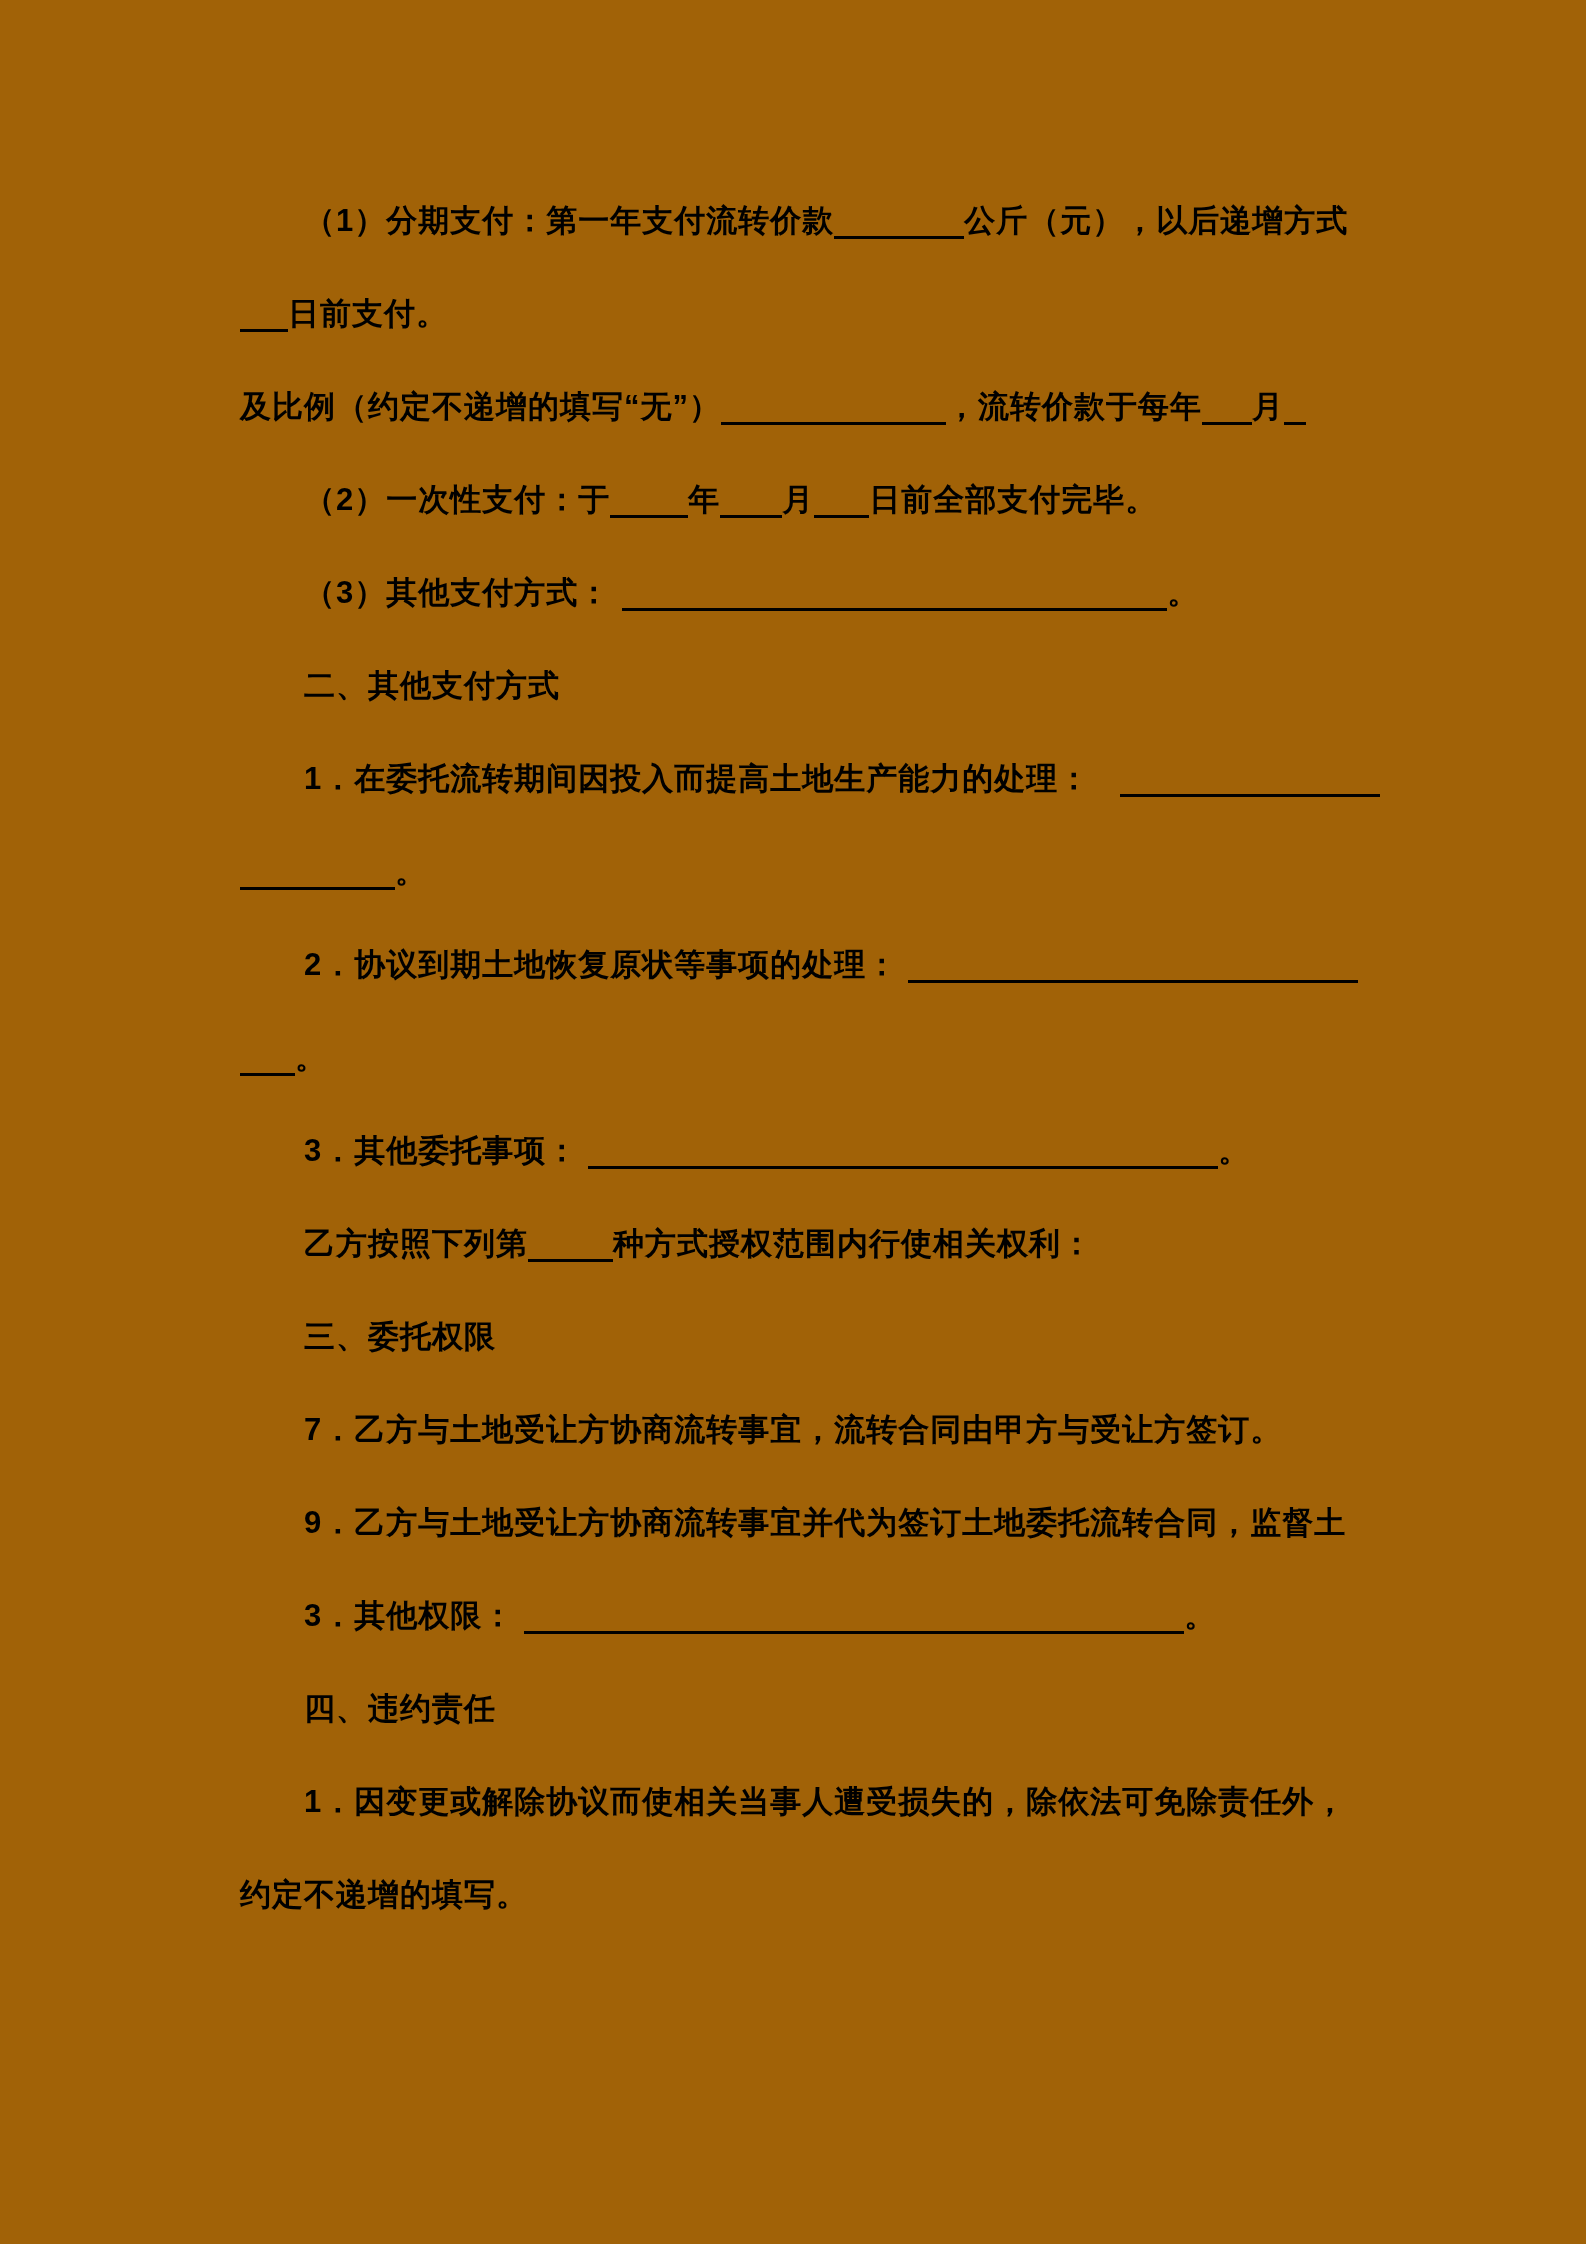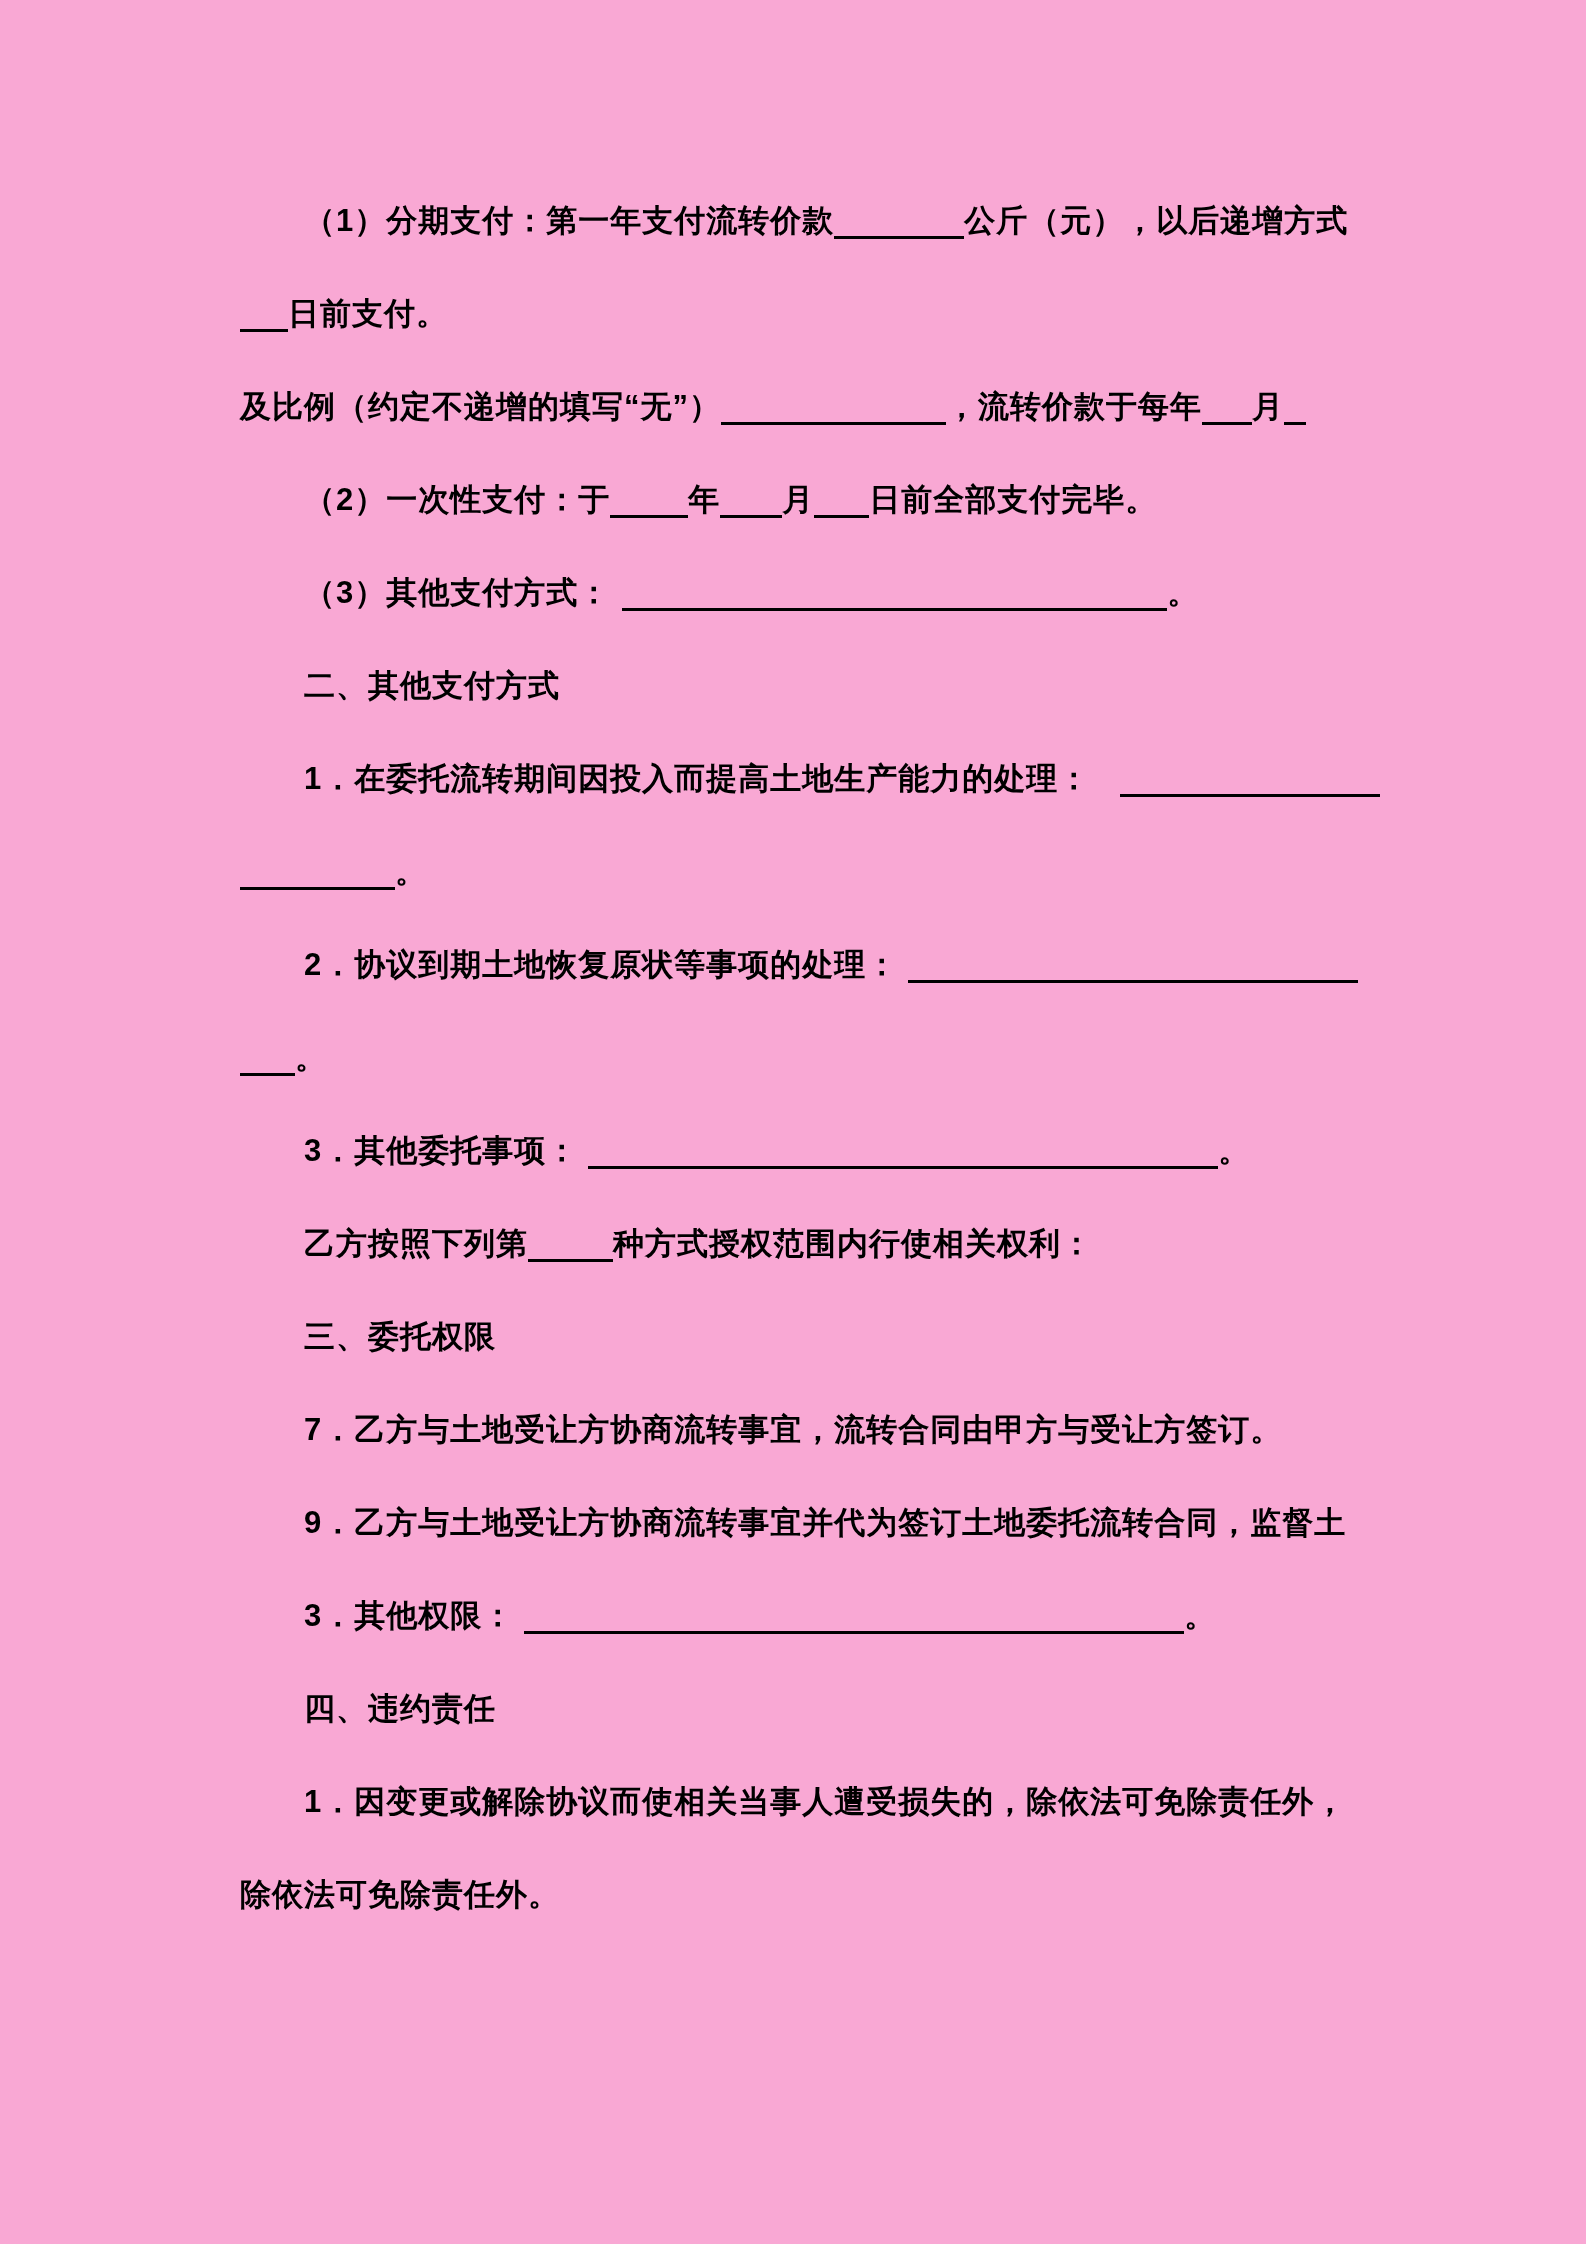--- a/index.html
+++ b/index.html
@@ -4,21 +4,21 @@
 <style>
   html, body {
     margin: 0;
     padding: 0;
     background: #ffffff;
   }
   .page {
     position: relative;
     width: 1586px;
     height: 2244px;
-    background: #f9a8d4;
+    background: #a16207;
     overflow: hidden;
     font-family: "Liberation Sans", "DejaVu Sans", sans-serif;
     color: #000000;
     text-decoration: underline;
   }
   .doc-body {
     position: absolute;
     left: 240px;
     top: 174px;
     width: 1115px;
@@ -69,15 +69,15 @@
       <p class="line indent"><span class="t">2．协议到期土地恢复原状等事项的处理：</span><span class="sp" style="width: 10px;"></span><span class="blank" style="width: 450px;"></span></p>
       <p class="line"><span class="blank" style="width: 55px;"></span><span class="t">。</span></p>
       <p class="line indent"><span class="t">3．其他委托事项：</span><span class="sp" style="width: 10px;"></span><span class="blank" style="width: 630px;"></span><span class="t">。</span></p>
       <p class="line indent"><span class="t">乙方按照下列第</span><span class="blank" style="width: 85px;"></span><span class="t">种方式授权范围内行使相关权利：</span></p>
       <p class="line indent heading"><span class="t">三、委托权限</span></p>
       <p class="line indent"><span class="t">7．乙方与土地受让方协商流转事宜，流转合同由甲方与受让方签订。</span></p>
       <p class="line indent"><span class="t">9．乙方与土地受让方协商流转事宜并代为签订土地委托流转合同，监督土</span></p>
       <p class="line indent"><span class="t">3．其他权限：</span><span class="sp" style="width: 10px;"></span><span class="blank" style="width: 660px;"></span><span class="t">。</span></p>
       <p class="line indent heading"><span class="t">四、违约责任</span></p>
       <p class="line indent"><span class="t">1．因变更或解除协议而使相关当事人遭受损失的，除依法可免除责任外，</span></p>
-      <p class="line"><span class="t">除依法可免除责任外。</span></p>
+      <p class="line"><span class="t">约定不递增的填写。</span></p>
     </div>
 </div>
 
 </body></html>

